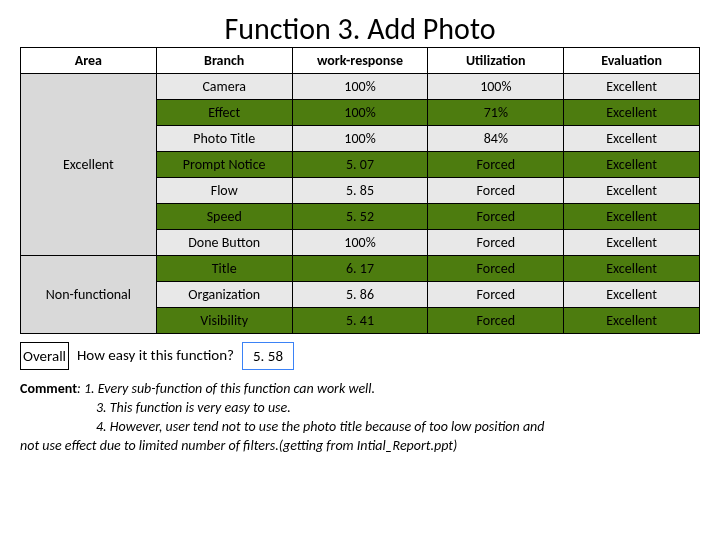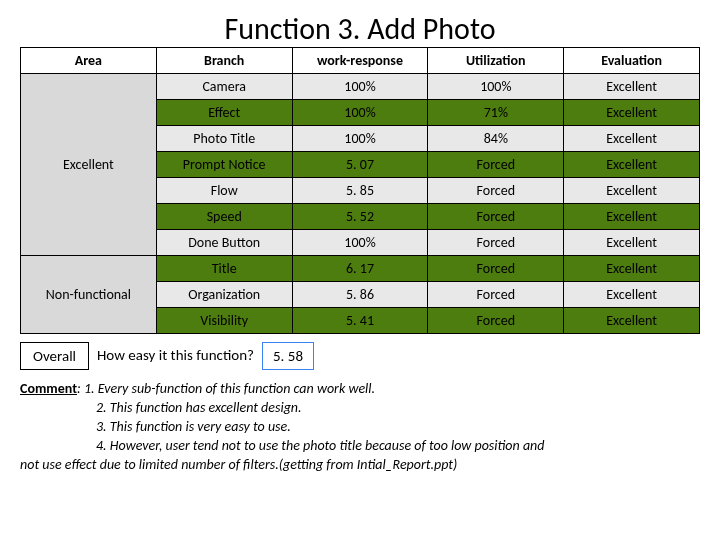--- a/index.html
+++ b/index.html
@@ -41,39 +41,38 @@
   tr.odd td.val { background: #e8e8e8; }
   tr.even td.val { background: #4d7c0f; }
   .overall-row {
     display: flex;
     align-items: stretch;
     margin-top: 8px;
     font-size: 15px;
   }
   .overall-box {
     border: 1px solid #000;
-    padding: 4px 12px;
+    padding: 4px 2px;
     background: #fff;
   }
   .overall-q {
     padding: 4px 8px;
   }
   .overall-val {
     border: 1px solid #3b82f6;
     padding: 4px 10px;
   }
   .comments {
     margin-top: 10px;
     font-size: 14px;
     line-height: 1.35;
     font-style: italic;
   }
   .comments .lbl {
     font-weight: 700;
-    text-decoration: underline;
     font-style: normal;
   }
   .comments .line {
     font-style: italic;
   }
   .indent { padding-left: 76px; display: block; }
 </style>
 </head>
 <body>
 
@@ -156,16 +155,15 @@
 </table>
 
 <div class="overall-row">
   <div class="overall-box">Overall</div>
   <div class="overall-q">How easy it this function?</div>
   <div class="overall-val">5. 58</div>
 </div>
 
 <div class="comments">
   <span class="lbl">Comment</span><span>: </span><span class="line">1. Every sub-function of this function can work well.</span>
-  <span class="indent line">2. This function has excellent design.</span>
   <span class="indent line">3. This function is very easy to use.</span>
   <span class="indent line">4. However, user tend not to use the photo title because of too low position and </span><span class="line" style="display:block">not use effect due to limited number of filters.(getting from Intial_Report.ppt)</span>
 </div>
 
 </body></html>

